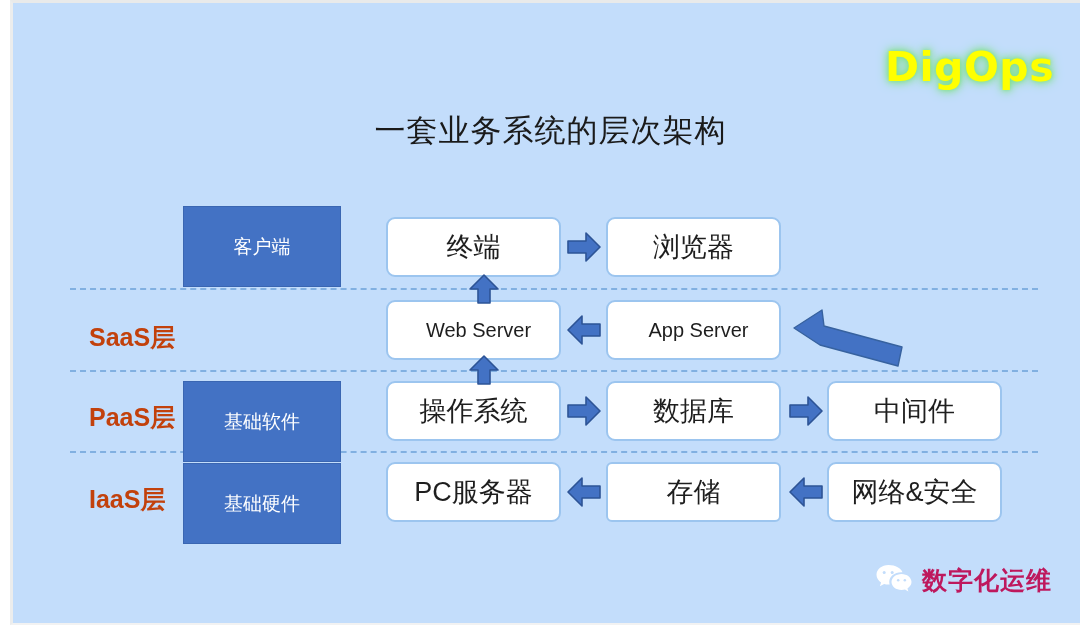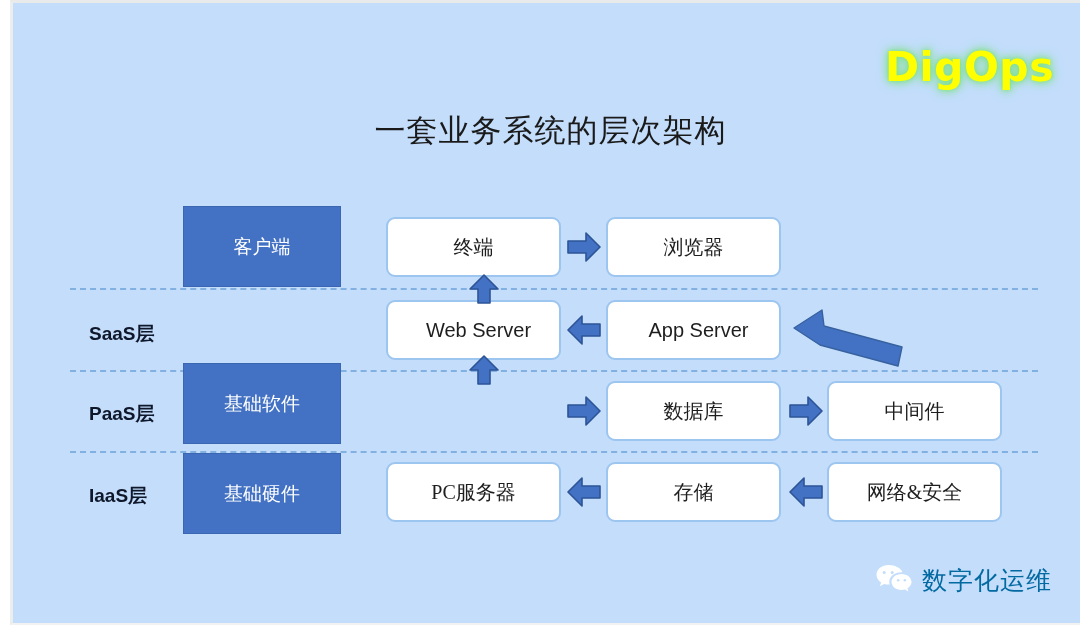--- a/index.html
+++ b/index.html
@@ -58,23 +58,23 @@
     width: 968px;
     height: 0;
     border-top: 2px dashed #7eaee0;
     opacity: 0.95;
   }
 
   
   .tier-label {
     position: absolute;
     left: 76px;
-    font-size: 19px;
+    font-size: 25px;
     font-weight: bold;
-    color: #0f172a;
+    color: #c2410c;
     font-family: "Liberation Sans", sans-serif;
     white-space: nowrap;
   }
 
   
   #stack {
     position: absolute;
     left: 170px;
     top: 203px;
     width: 158px;
@@ -101,23 +101,23 @@
   .node {
     position: absolute;
     height: 60px;
     background: #ffffff;
     border: 2px solid #9cc5ef;
     border-radius: 9px;
     box-sizing: border-box;
     display: flex;
     align-items: center;
     justify-content: center;
-    font-size: 20px;
+    font-size: 27px;
     color: #1e1e1e;
-    font-family: Liberation Serif, serif;
+    font-family: Liberation Sans, sans-serif;
   }
   .node.latin {
     font-family: "Liberation Sans", sans-serif;
     font-size: 20px;
     padding-left: 10px;
   }
 
   
   .arrow {
     position: absolute;
@@ -127,24 +127,25 @@
   
   #watermark {
     position: absolute;
     left: 862px;
     top: 560px;
     display: flex;
     align-items: center;
     gap: 9px;
   }
   #watermark .wm-text {
-    color: #0369a1;
+    color: #be185d;
     font-size: 25px;
     font-family: "DejaVu Sans", sans-serif;
     letter-spacing: 1px;
+    font-weight: bold;
   }
 </style>
 </head>
 <body>
 
 <div id="slide">
 
   <div id="brand">DigOps</div>
 
   <div id="title">一套业务系统的层次架构</div>
@@ -152,22 +153,22 @@
   <div class="sep" style="top:285px;"></div>
   <div class="sep" style="top:367px;"></div>
   <div class="sep" style="top:448px;"></div>
 
   <div class="tier-label" style="top:318px;">SaaS层</div>
   <div class="tier-label" style="top:398px;">PaaS层</div>
   <div class="tier-label" style="top:480px;">IaaS层</div>
 
   <div id="stack">
     <div class="stack-cell" style="top:0px;">客户端</div>
-    <div class="stack-cell" style="top:157px;">基础软件</div>
-    <div class="stack-cell" style="top:247px;">基础硬件</div>
+    <div class="stack-cell" style="top:175px;">基础软件</div>
+    <div class="stack-cell" style="top:257px;">基础硬件</div>
   </div>
 
   <div class="node" style="left:373px; top:214px; width:175px;">终端</div>
   <div class="node" style="left:593px; top:214px; width:175px;">浏览器</div>
   <div class="arrow" style="left:554px; top:228px;">
     <svg width="34" height="32" viewBox="0 0 34 32">
       <polygon points="1,10 19,10 19,2 33,16 19,30 19,22 1,22" fill="#4372c4" stroke="#2d5496" stroke-width="1.6" stroke-linejoin="round"></polygon>
     </svg>
   </div>
 
@@ -184,41 +185,42 @@
       <polygon points="16,1 30,15 22,15 22,29 10,29 10,15 2,15" fill="#4372c4" stroke="#2d5496" stroke-width="1.6" stroke-linejoin="round"></polygon>
     </svg>
   </div>
 
   <div class="arrow" style="left:779px; top:303px;">
     <svg width="112" height="62" viewBox="0 0 112 62">
       <polygon points="2,22 30,4 32,20 110,41 106,60 28,39" fill="#4372c4" stroke="#37629f" stroke-width="1.4" stroke-linejoin="round"></polygon>
     </svg>
   </div>
 
+  <div class="node" style="left:373px; top:378px; width:175px;">操作系统</div>
   <div class="node" style="left:593px; top:378px; width:175px;">数据库</div>
   <div class="node" style="left:814px; top:378px; width:175px;">中间件</div>
   <div class="arrow" style="left:554px; top:392px;">
     <svg width="34" height="32" viewBox="0 0 34 32">
       <polygon points="1,10 19,10 19,2 33,16 19,30 19,22 1,22" fill="#4372c4" stroke="#2d5496" stroke-width="1.6" stroke-linejoin="round"></polygon>
     </svg>
   </div>
   <div class="arrow" style="left:776px; top:392px;">
     <svg width="34" height="32" viewBox="0 0 34 32">
       <polygon points="1,10 19,10 19,2 33,16 19,30 19,22 1,22" fill="#4372c4" stroke="#2d5496" stroke-width="1.6" stroke-linejoin="round"></polygon>
     </svg>
   </div>
 
   <div class="arrow" style="left:455px; top:352px;">
     <svg width="32" height="30" viewBox="0 0 32 30">
       <polygon points="16,1 30,15 22,15 22,29 10,29 10,15 2,15" fill="#4372c4" stroke="#2d5496" stroke-width="1.6" stroke-linejoin="round"></polygon>
     </svg>
   </div>
 
   <div class="node" style="left:373px; top:459px; width:175px;">PC服务器</div>
-  <div class="node" style="left:593px; top:459px; width:175px;">存储</div>
+  <div class="node" style="left:593px; top:459px; width:175px;border-radius:6px;">存储</div>
   <div class="node" style="left:814px; top:459px; width:175px;">网络&amp;安全</div>
   <div class="arrow" style="left:554px; top:473px;">
     <svg width="34" height="32" viewBox="0 0 34 32">
       <polygon points="33,10 15,10 15,2 1,16 15,30 15,22 33,22" fill="#4372c4" stroke="#2d5496" stroke-width="1.6" stroke-linejoin="round"></polygon>
     </svg>
   </div>
   <div class="arrow" style="left:776px; top:473px;">
     <svg width="34" height="32" viewBox="0 0 34 32">
       <polygon points="33,10 15,10 15,2 1,16 15,30 15,22 33,22" fill="#4372c4" stroke="#2d5496" stroke-width="1.6" stroke-linejoin="round"></polygon>
     </svg>

